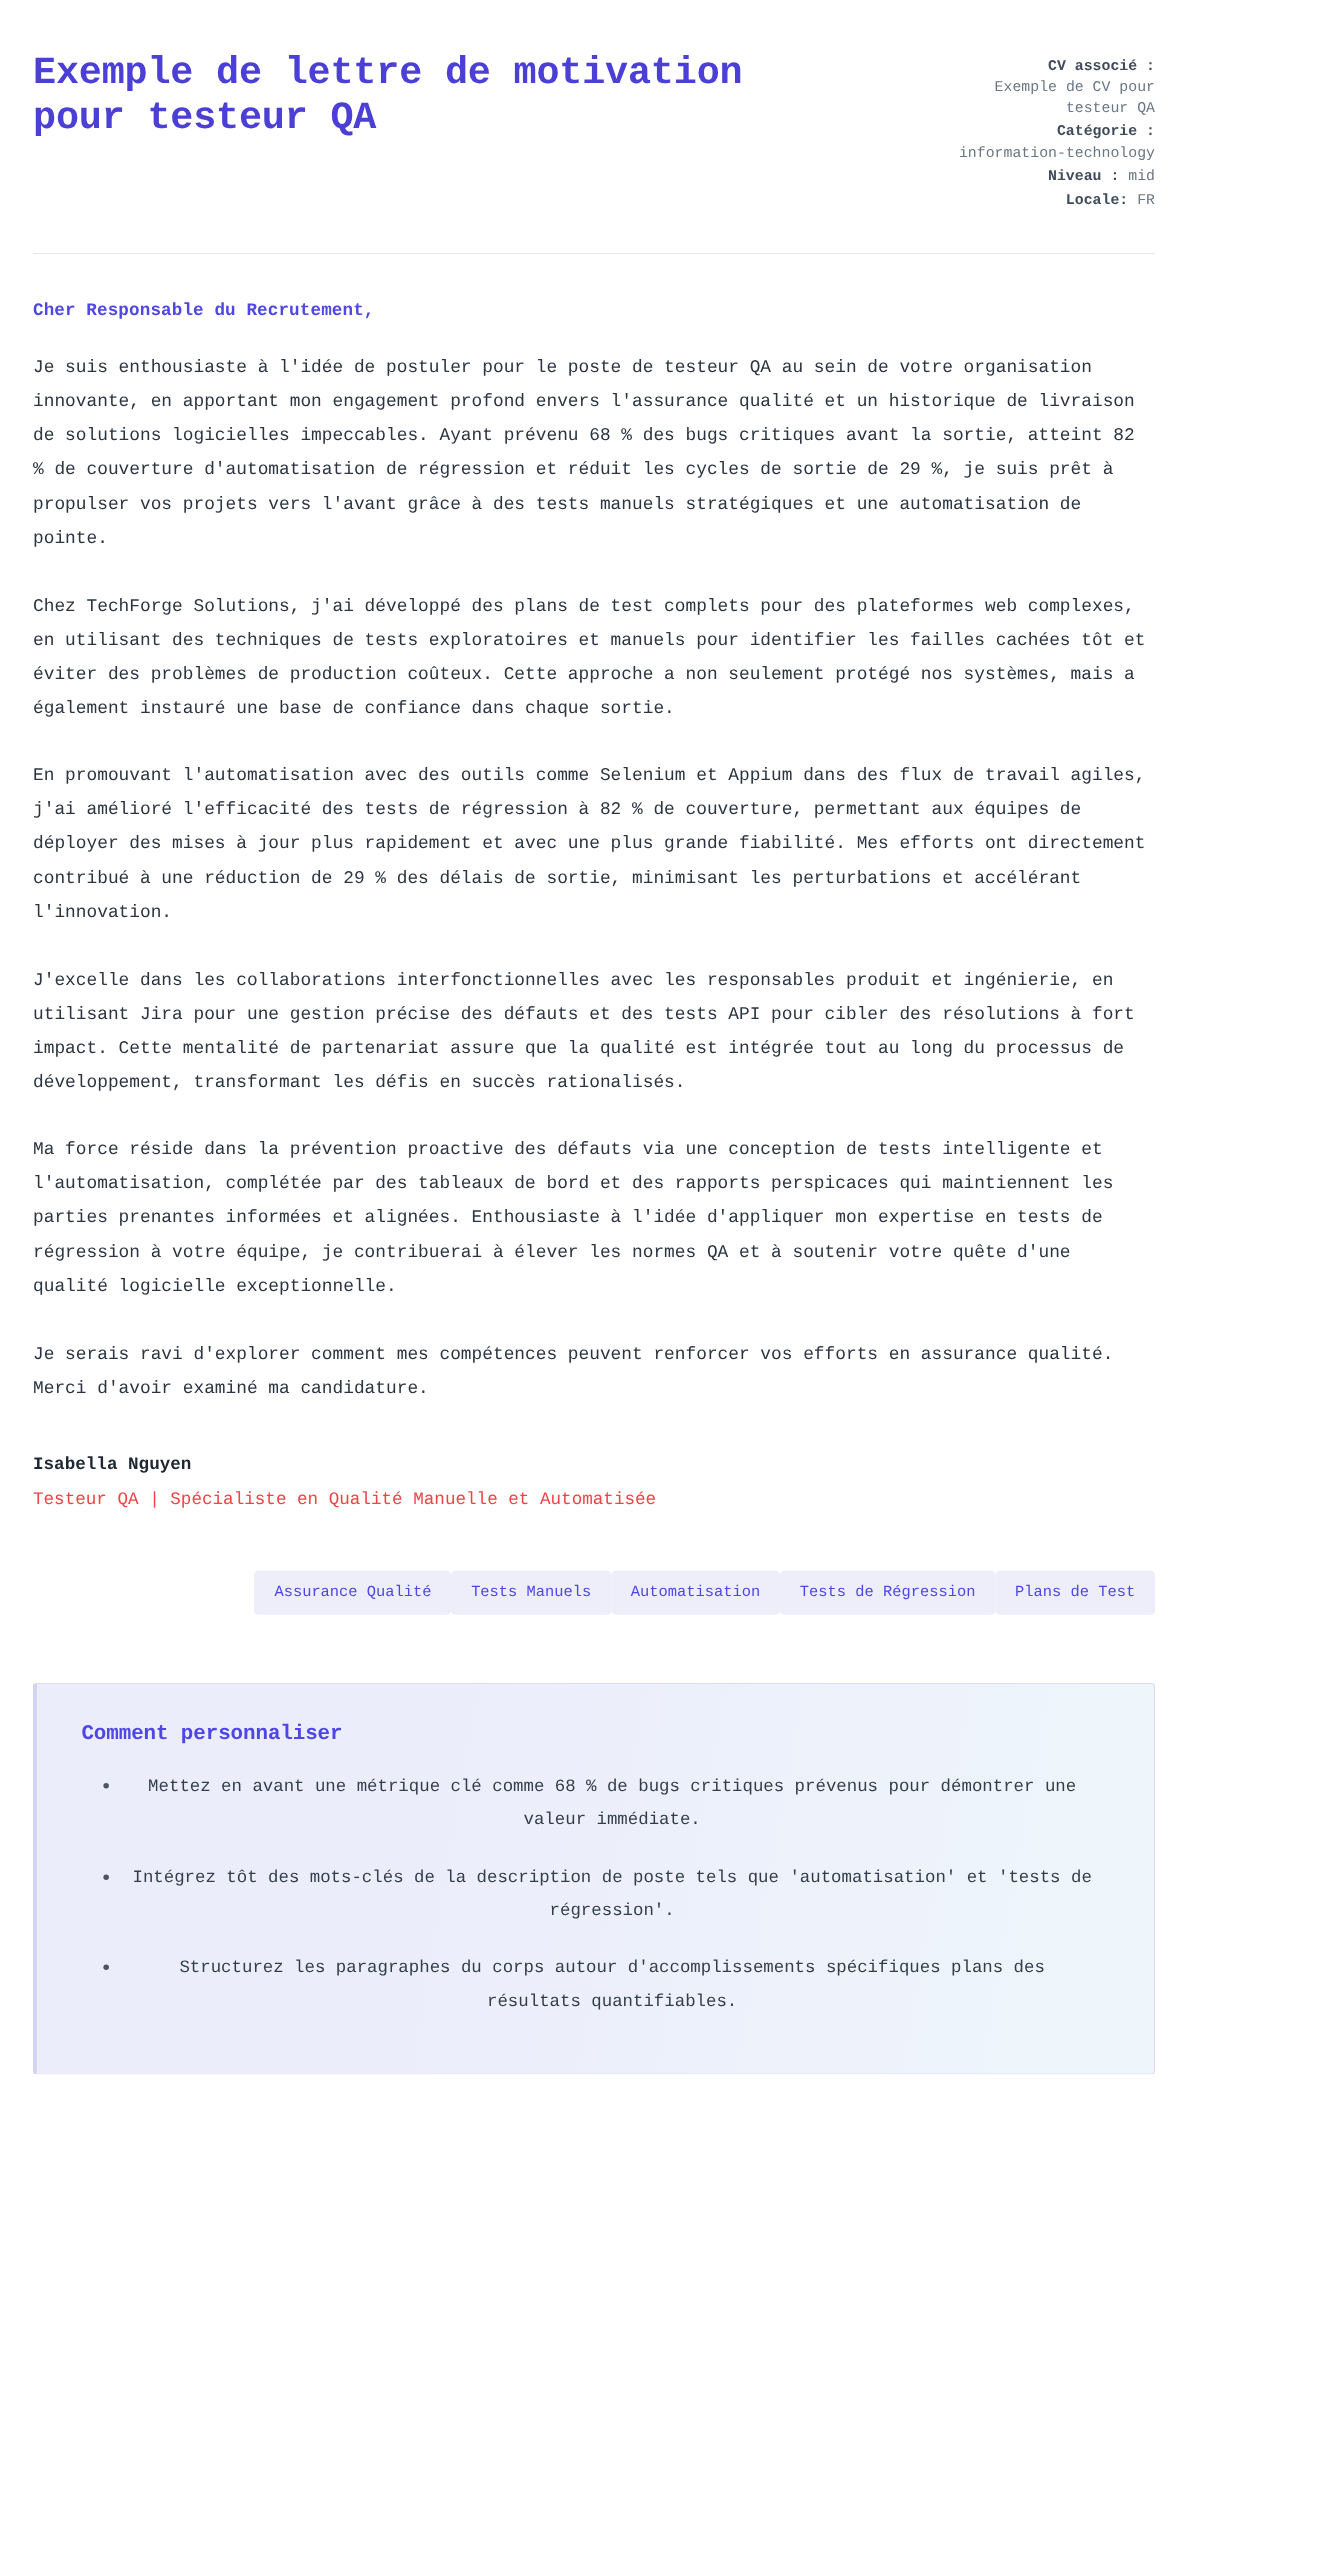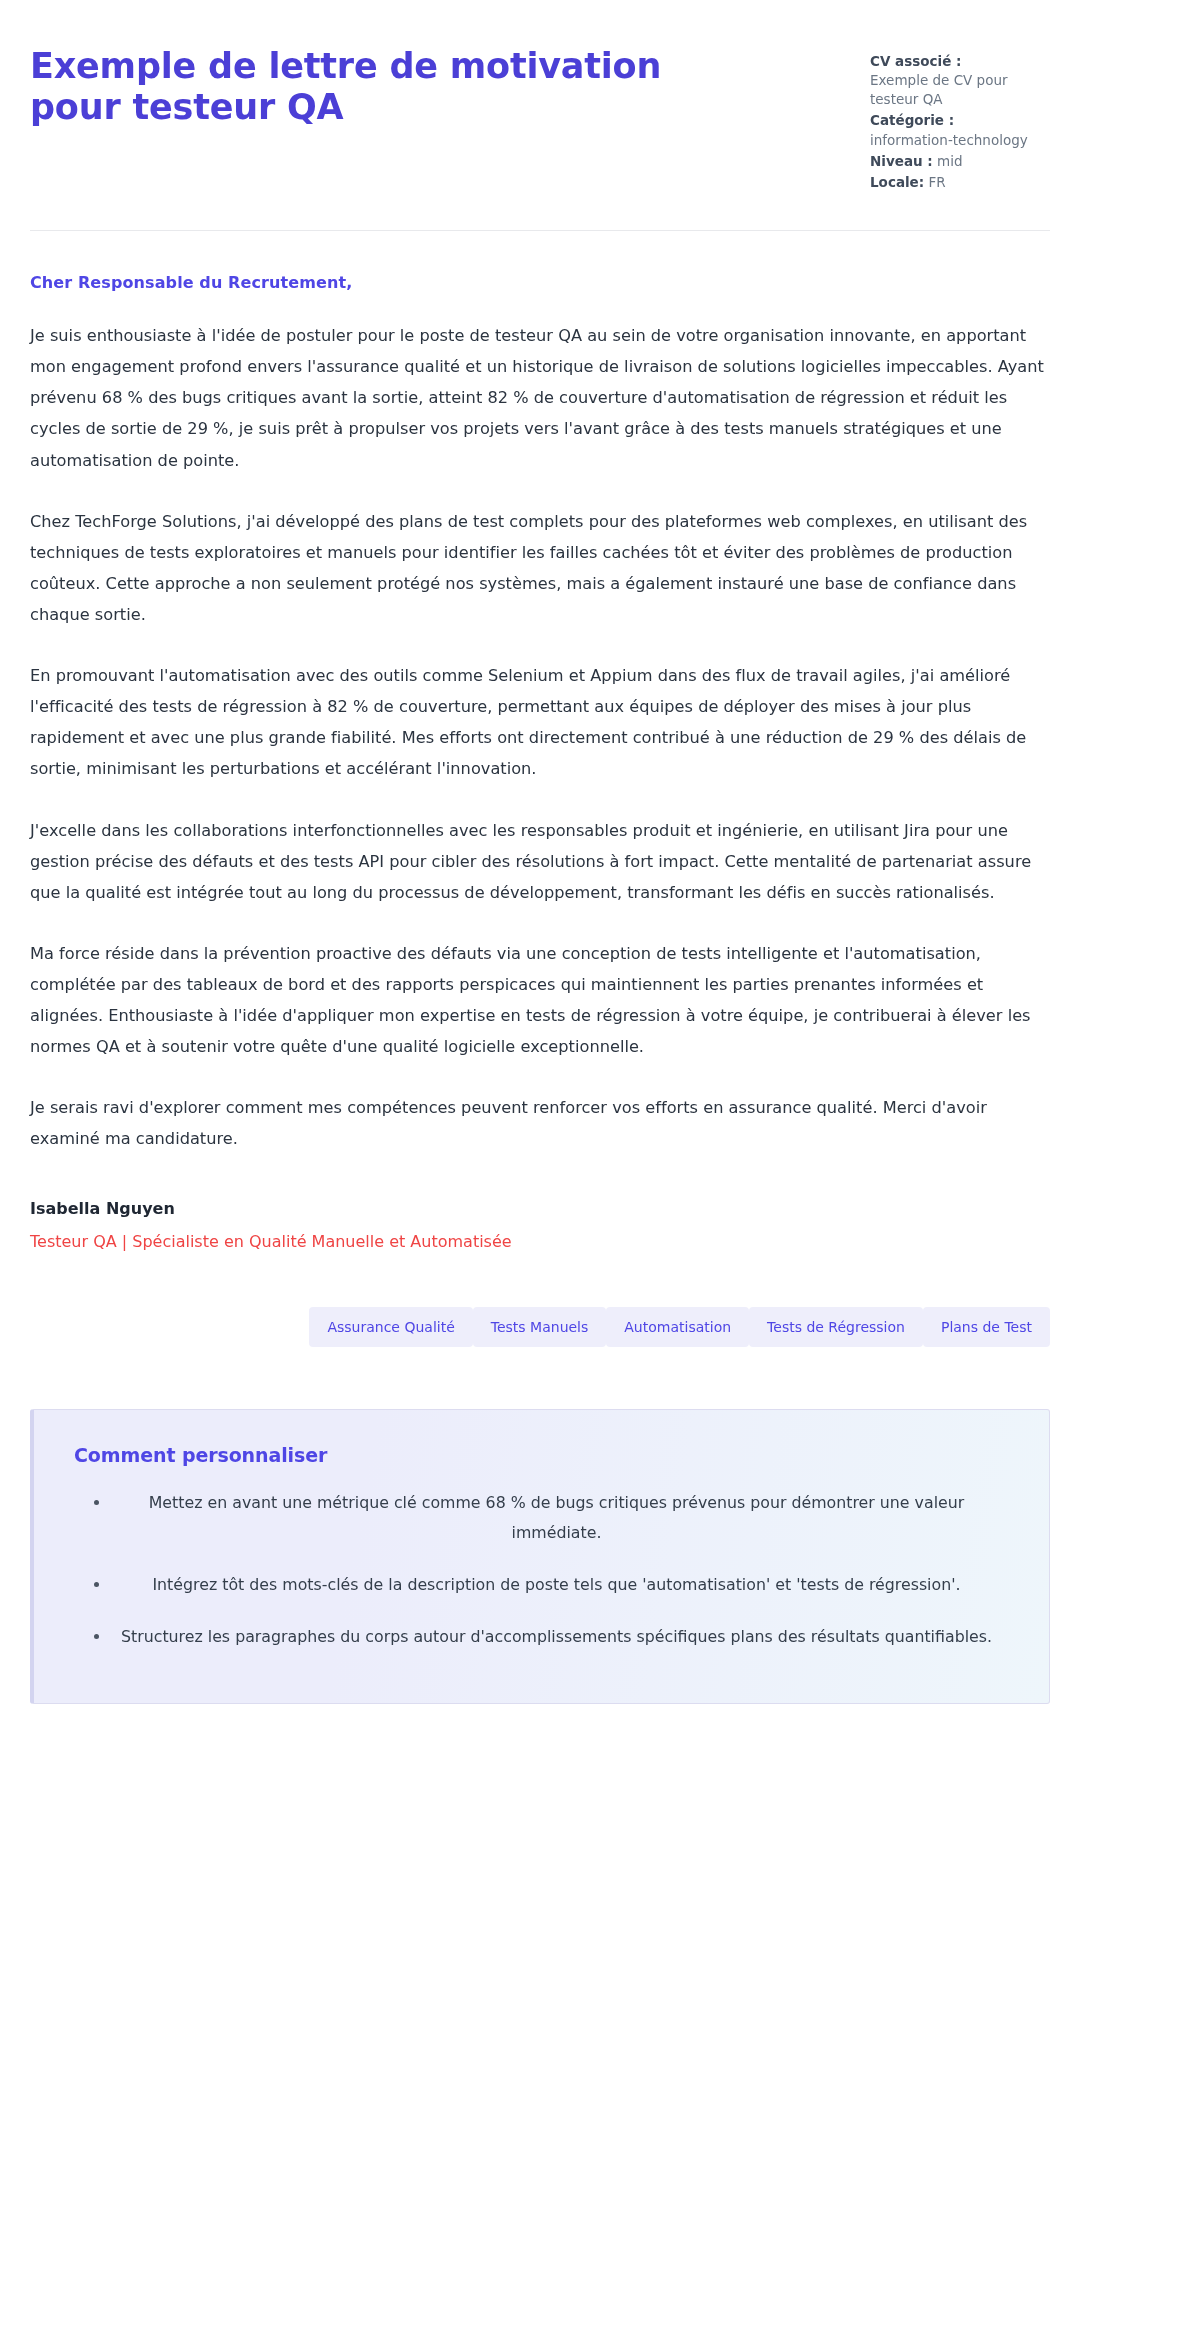--- a/index.html
+++ b/index.html
@@ -25,20 +25,21 @@
     background:#ffffff;
     font-family:"DejaVu Sans","Liberation Sans",sans-serif;
     color:var(--ink);
     -webkit-font-smoothing:antialiased;
   }
   .page{
     width:1080px;
     min-height:2336px;
     padding:0;
     position:relative;
+    font-family:Liberation Mono, monospace;
   }
   .wrap{
     width:1020px;
     margin:0 auto;
     padding-top:46px;
   }
 
   
   .header{
     display:flex;
@@ -59,21 +60,21 @@
     margin:8px 0 0 0;
     font-size:19.5px;
     line-height:1.34;
     font-weight:700;
     color:#475263;
     letter-spacing:-0.1px;
   }
   .header-right{
     flex:0 0 auto;
     width:180px;
-    text-align:left;
+    text-align:right;
     padding-top:6px;
   }
   .meta-row{
     font-size:13.5px;
     line-height:1.42;
     color:var(--meta-value);
     margin-bottom:2px;
   }
   .meta-row .meta-label{
     font-weight:700;

